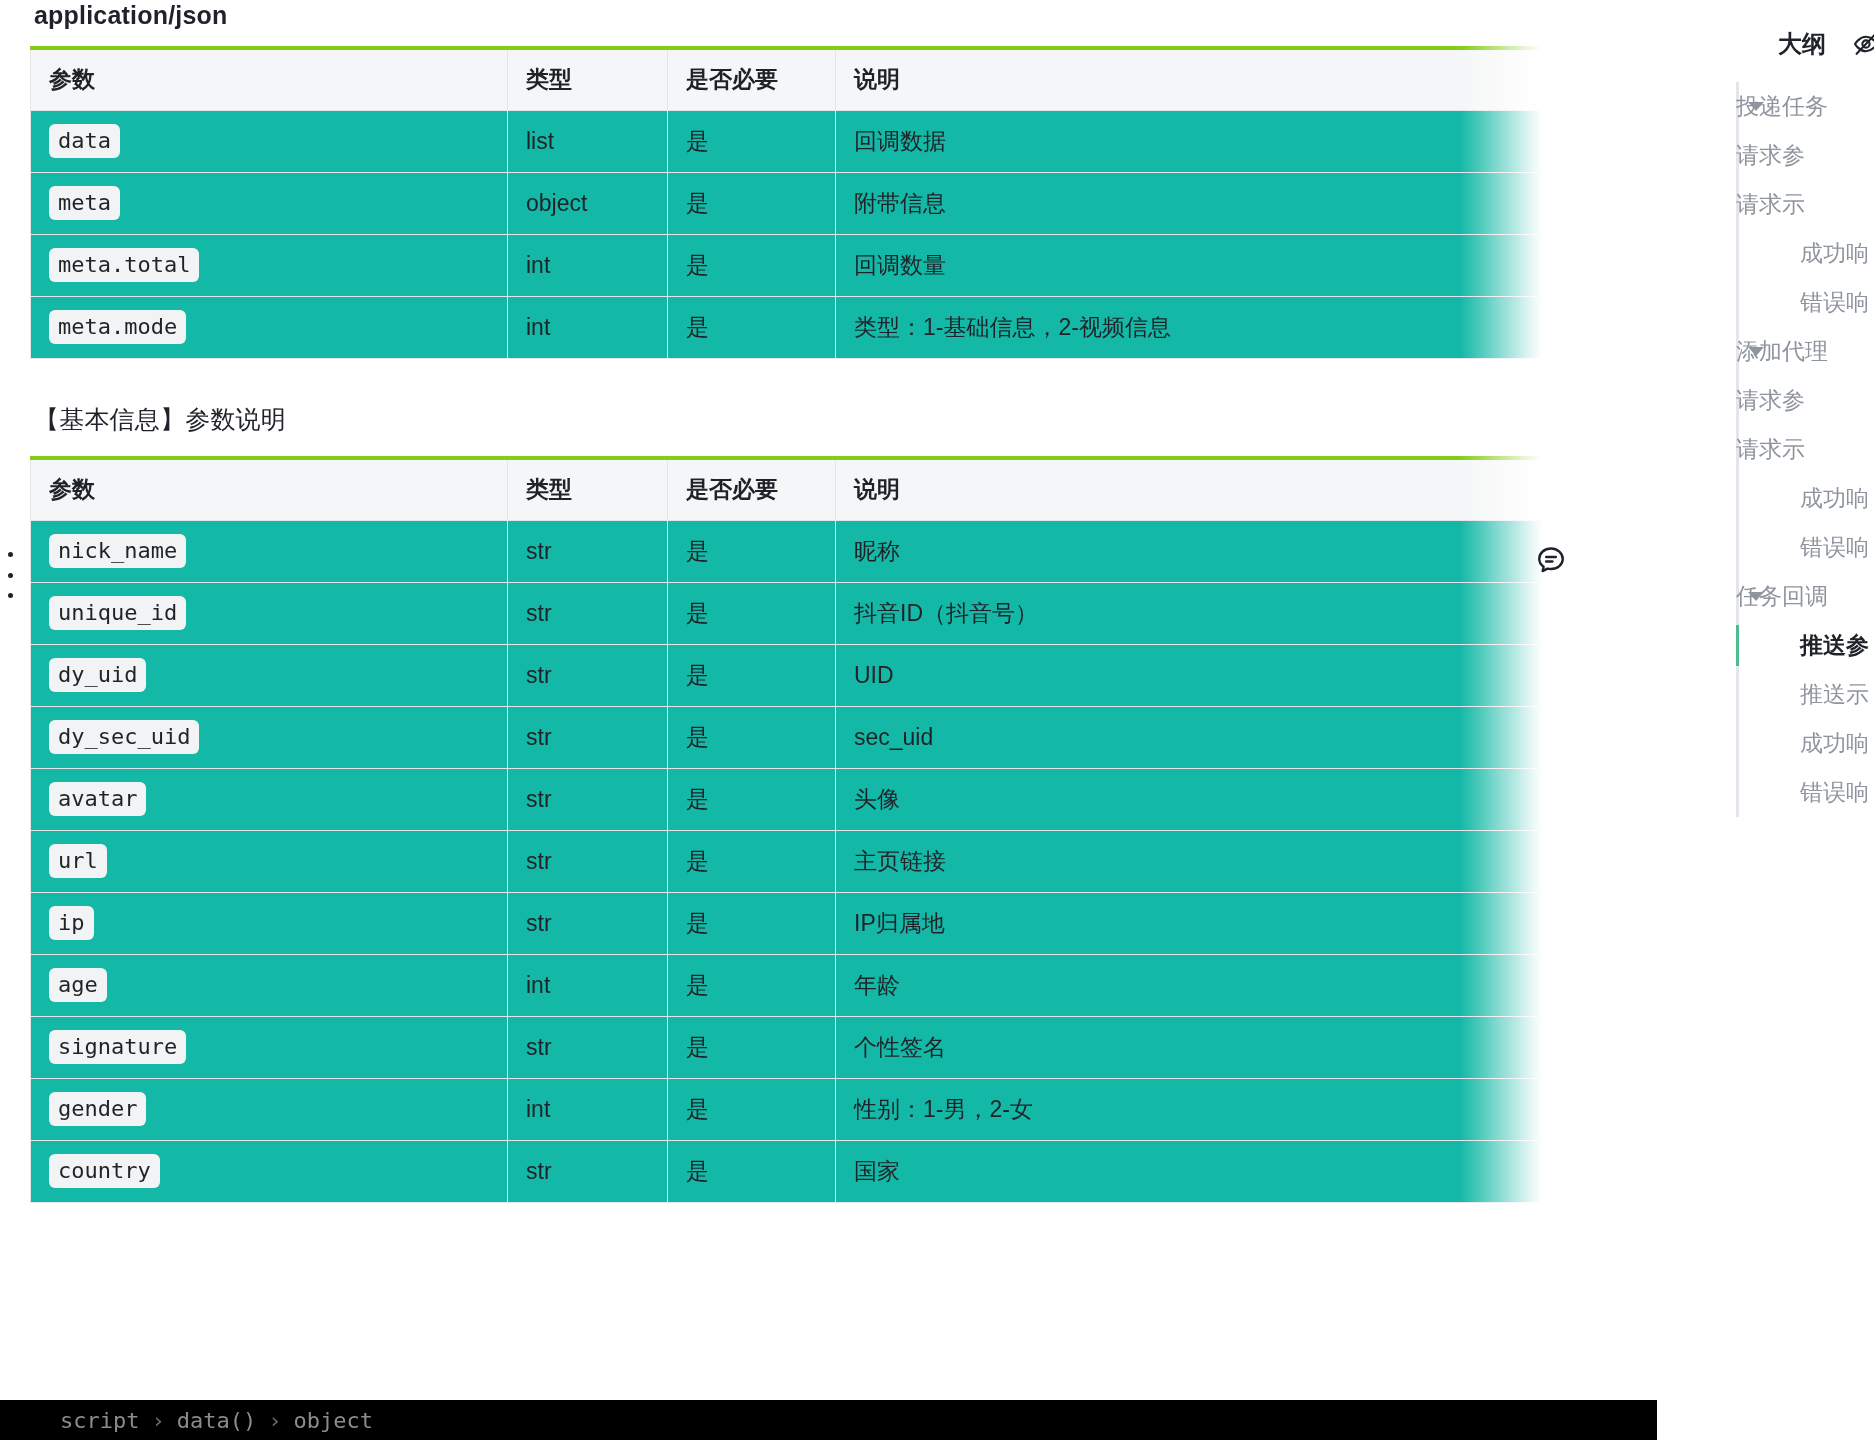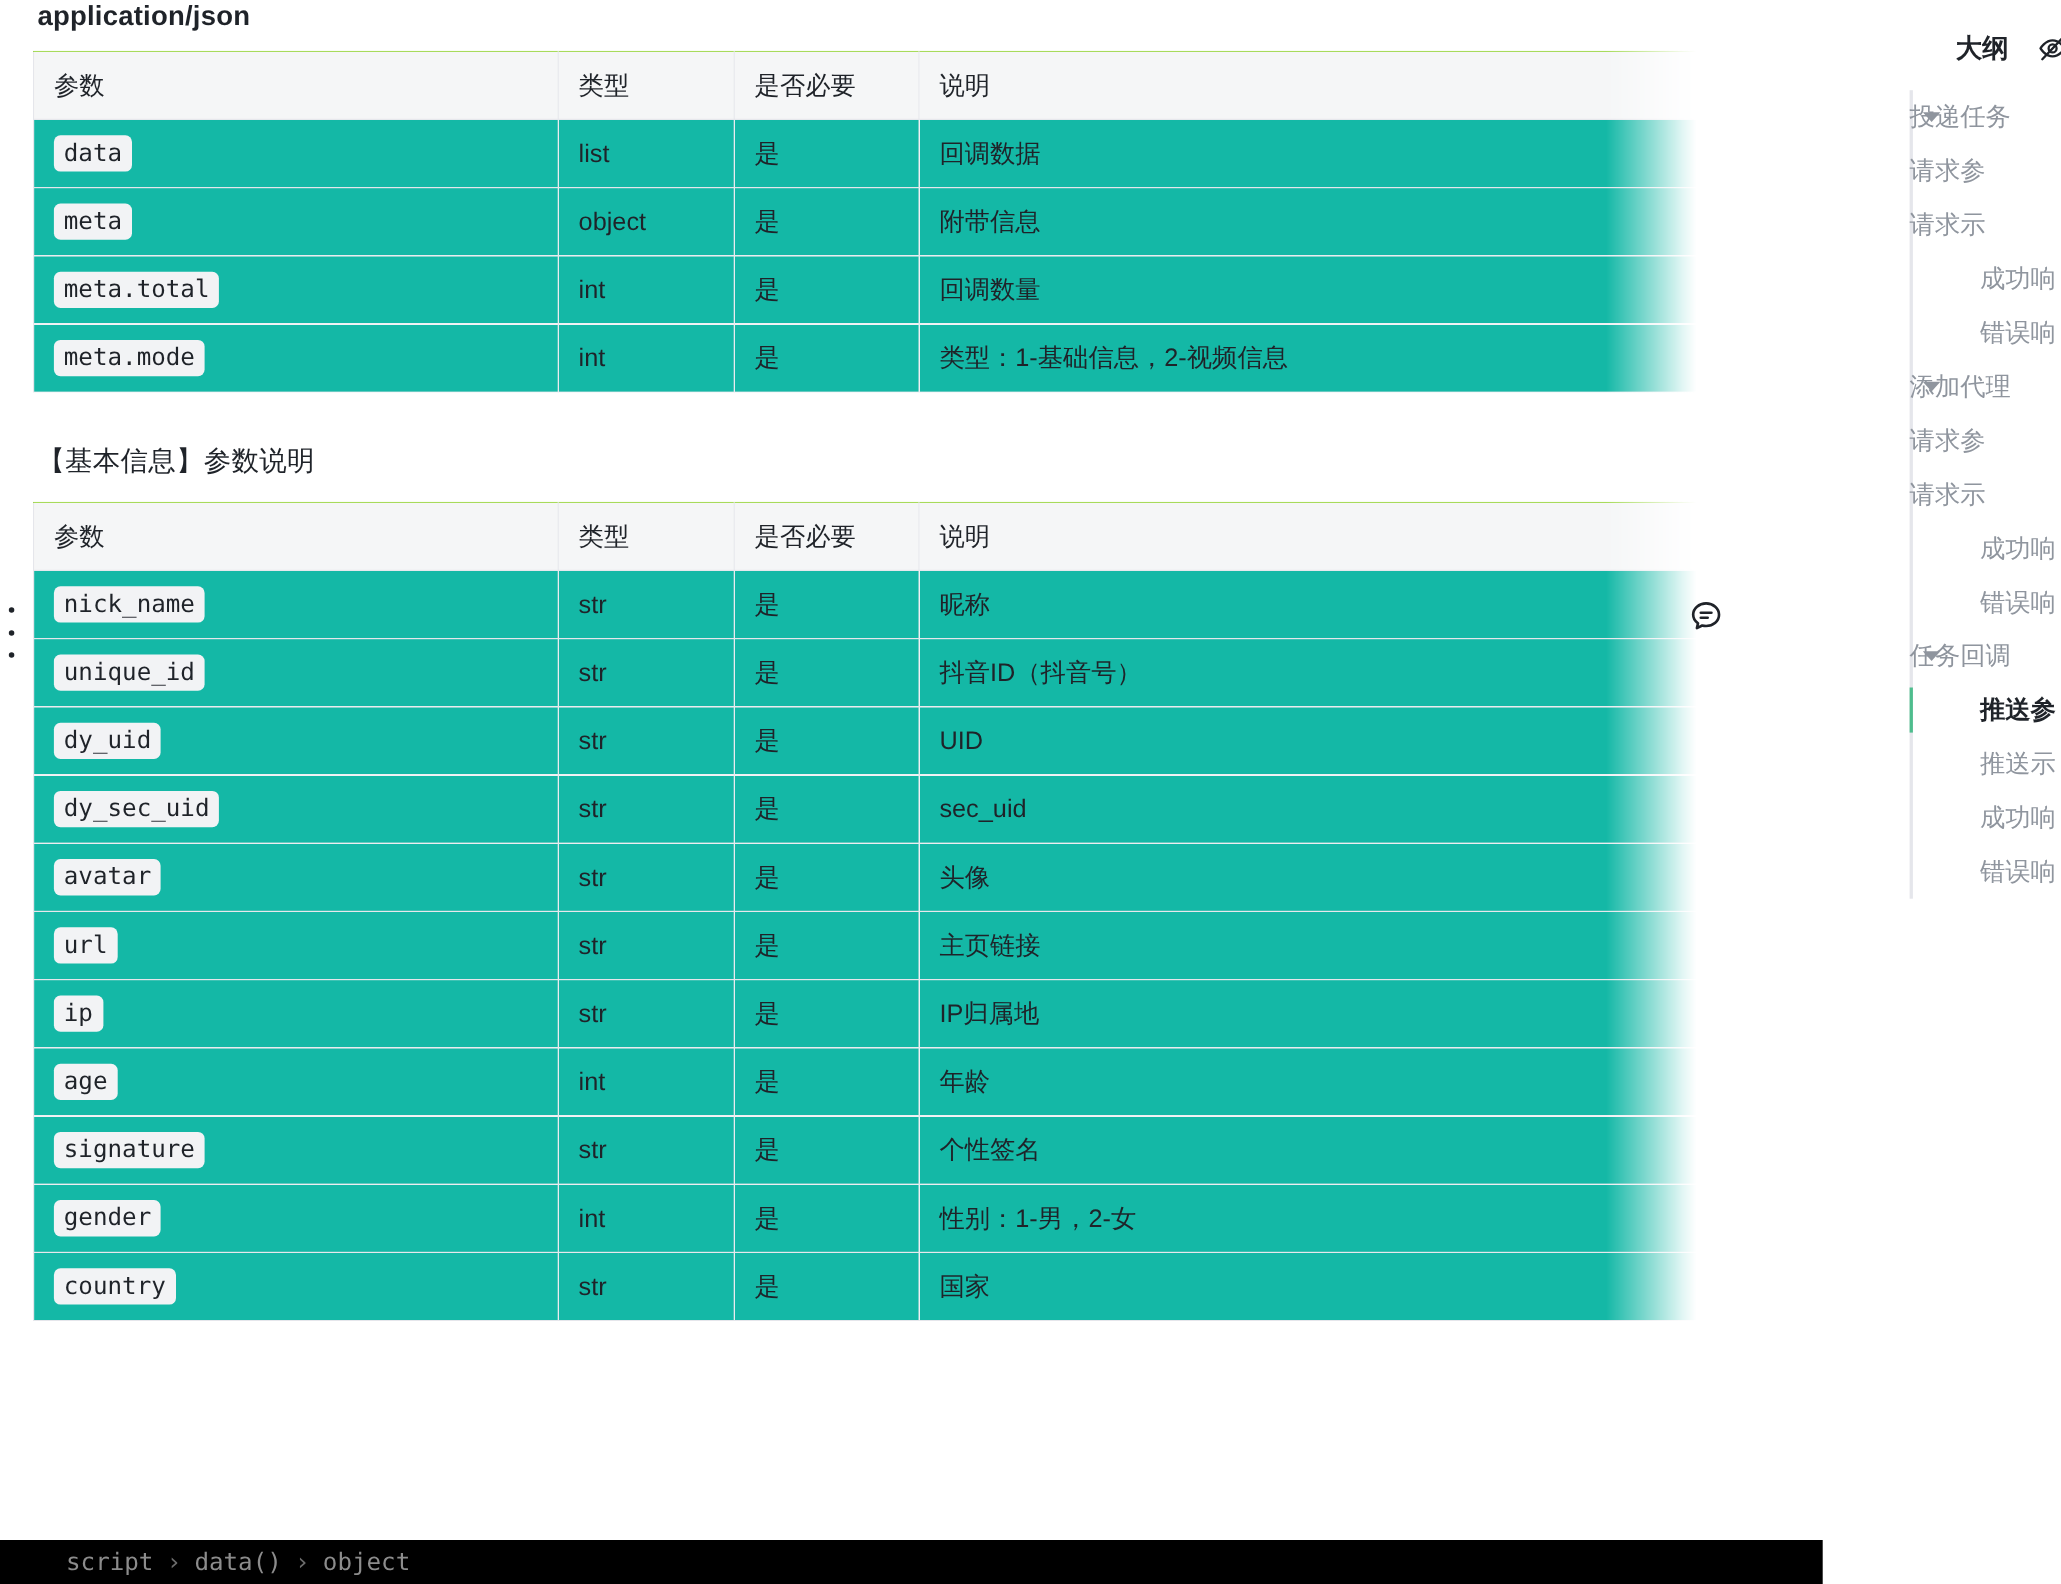--- a/index.html
+++ b/index.html
@@ -103,23 +103,23 @@
     font-weight: 400;
     color: #1f2329;
     height: 62px;
     box-sizing: border-box;
     white-space: nowrap;
     overflow: hidden;
   }
   table.api thead th {
     background: #f5f6f7;
     height: 62px;
-    font-weight: 400;
-    color: #1f2329;
-    border-top: 1px solid #84cc16;
+    font-weight: 700;
+    color: #1f2329;
+    border-top: 4px solid #84cc16;
   }
   table.api tbody td { background: #14b8a6; }
 
   code.inline {
     display: inline-block;
     background: #f2f3f5;
     border-radius: 6px;
     padding: 3px 9px;
     font-family: "DejaVu Sans Mono", "Liberation Mono", monospace;
     font-size: 22px;

